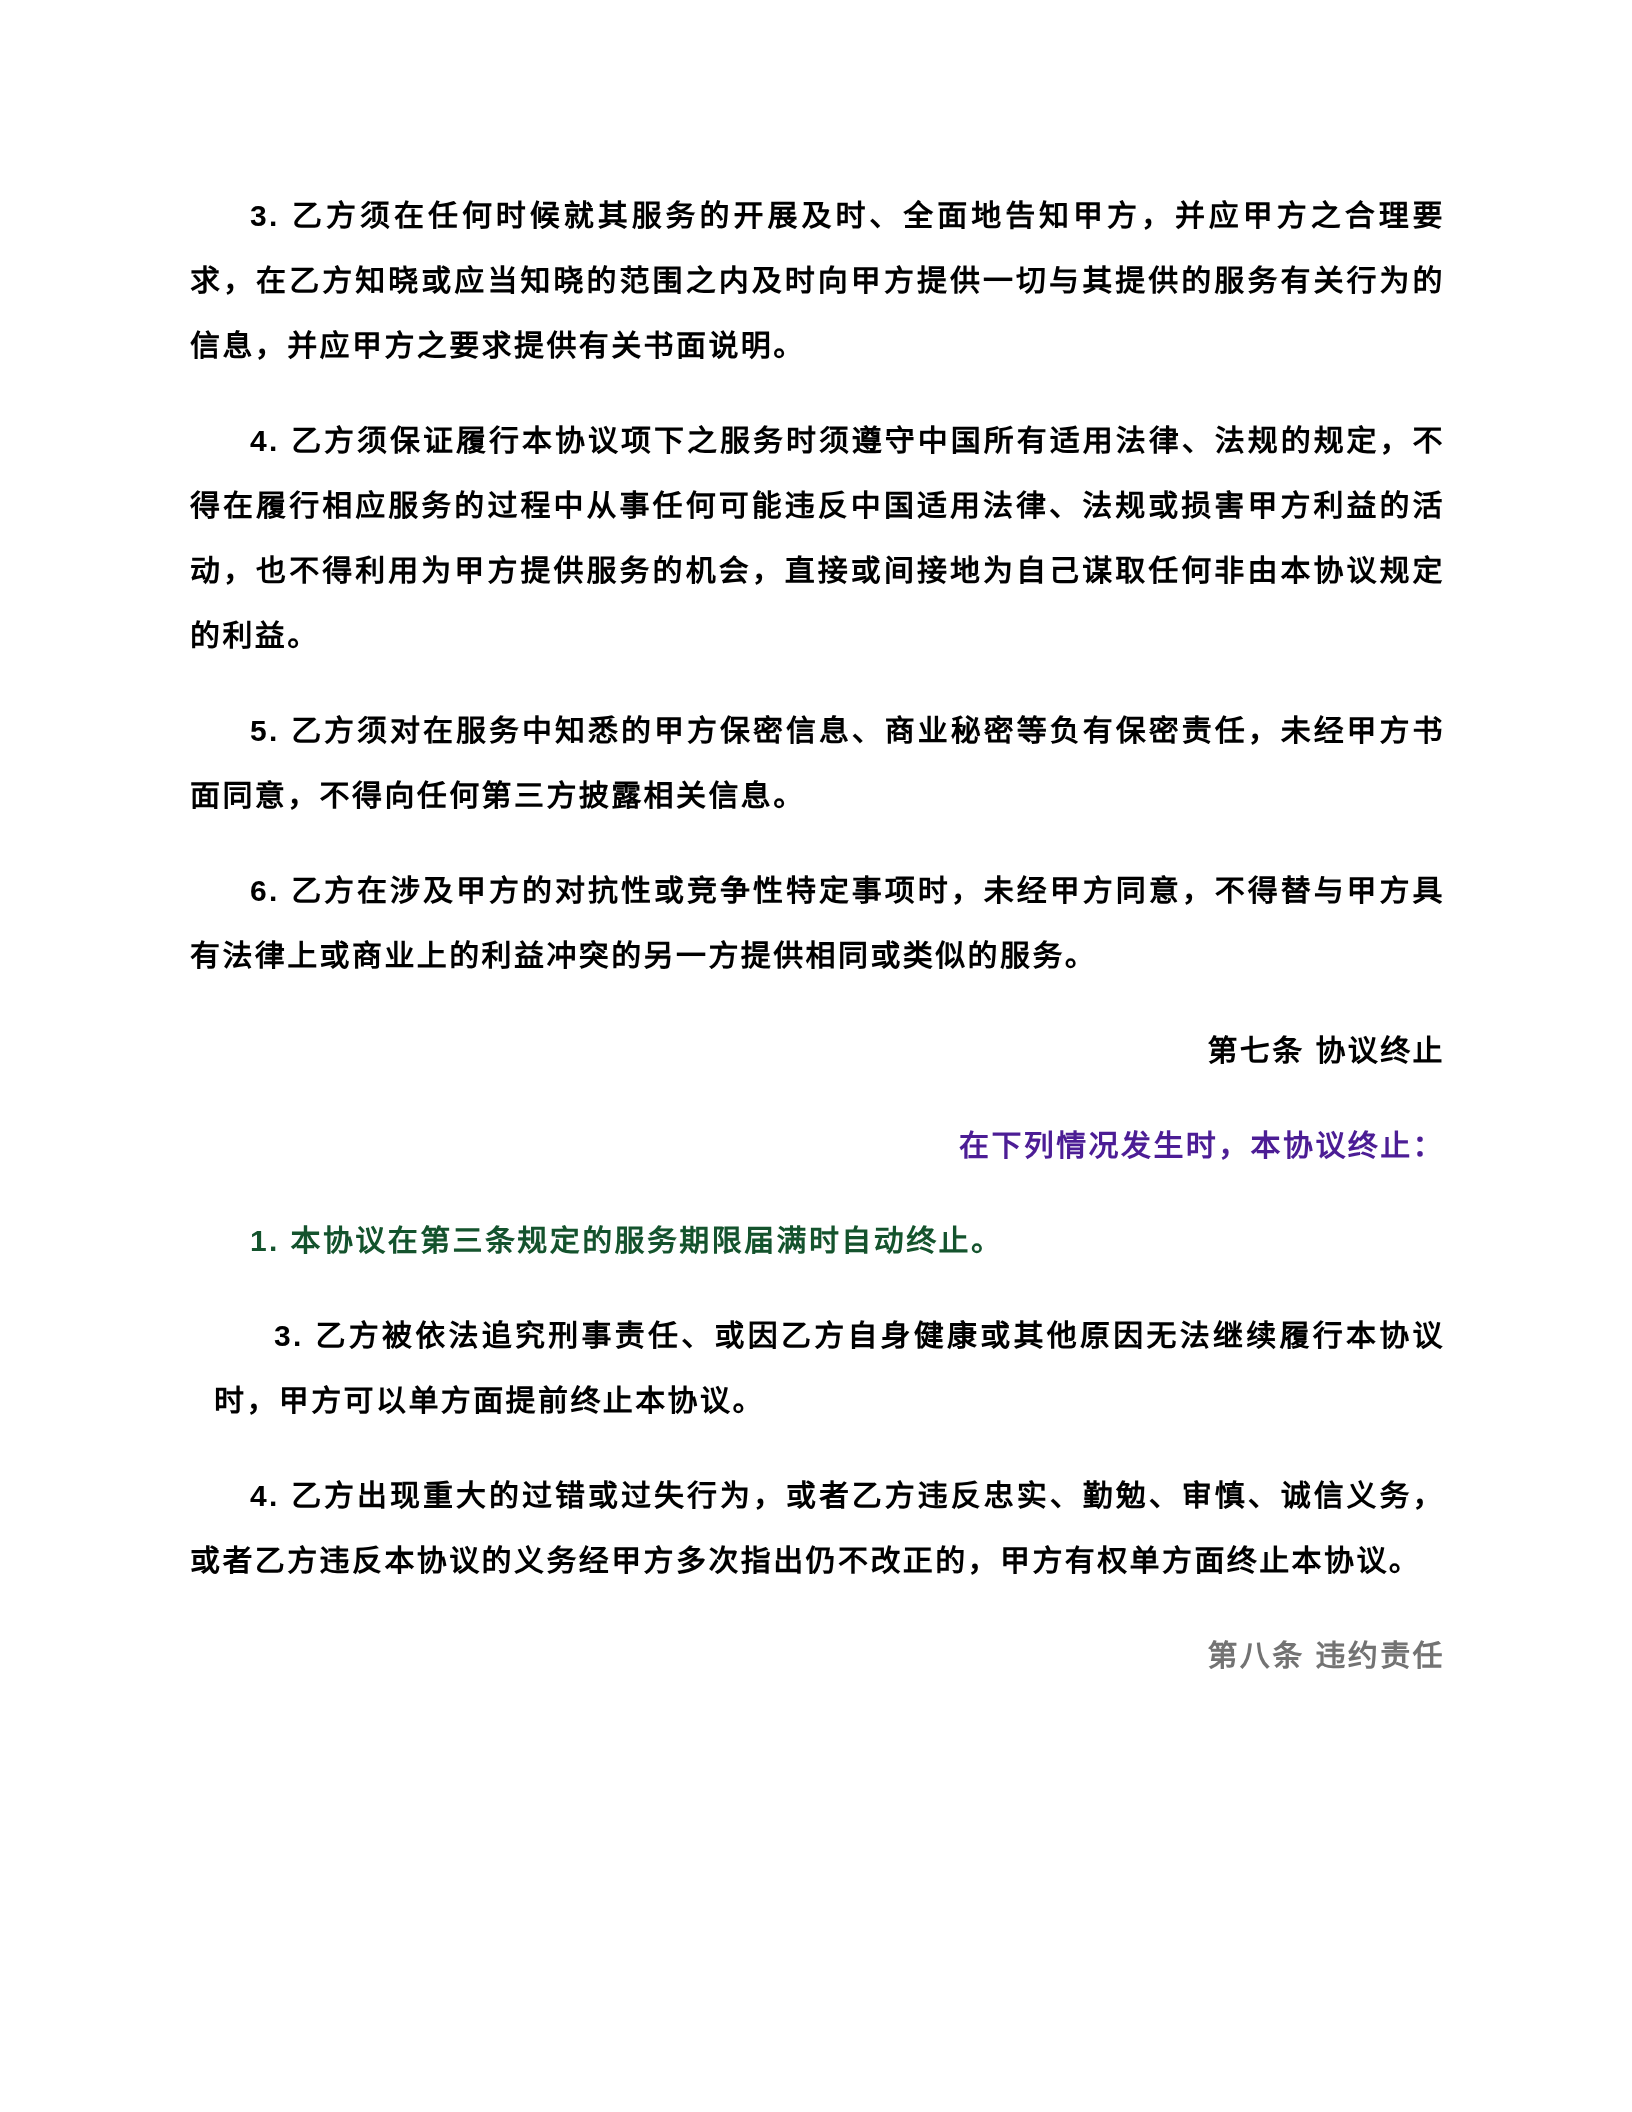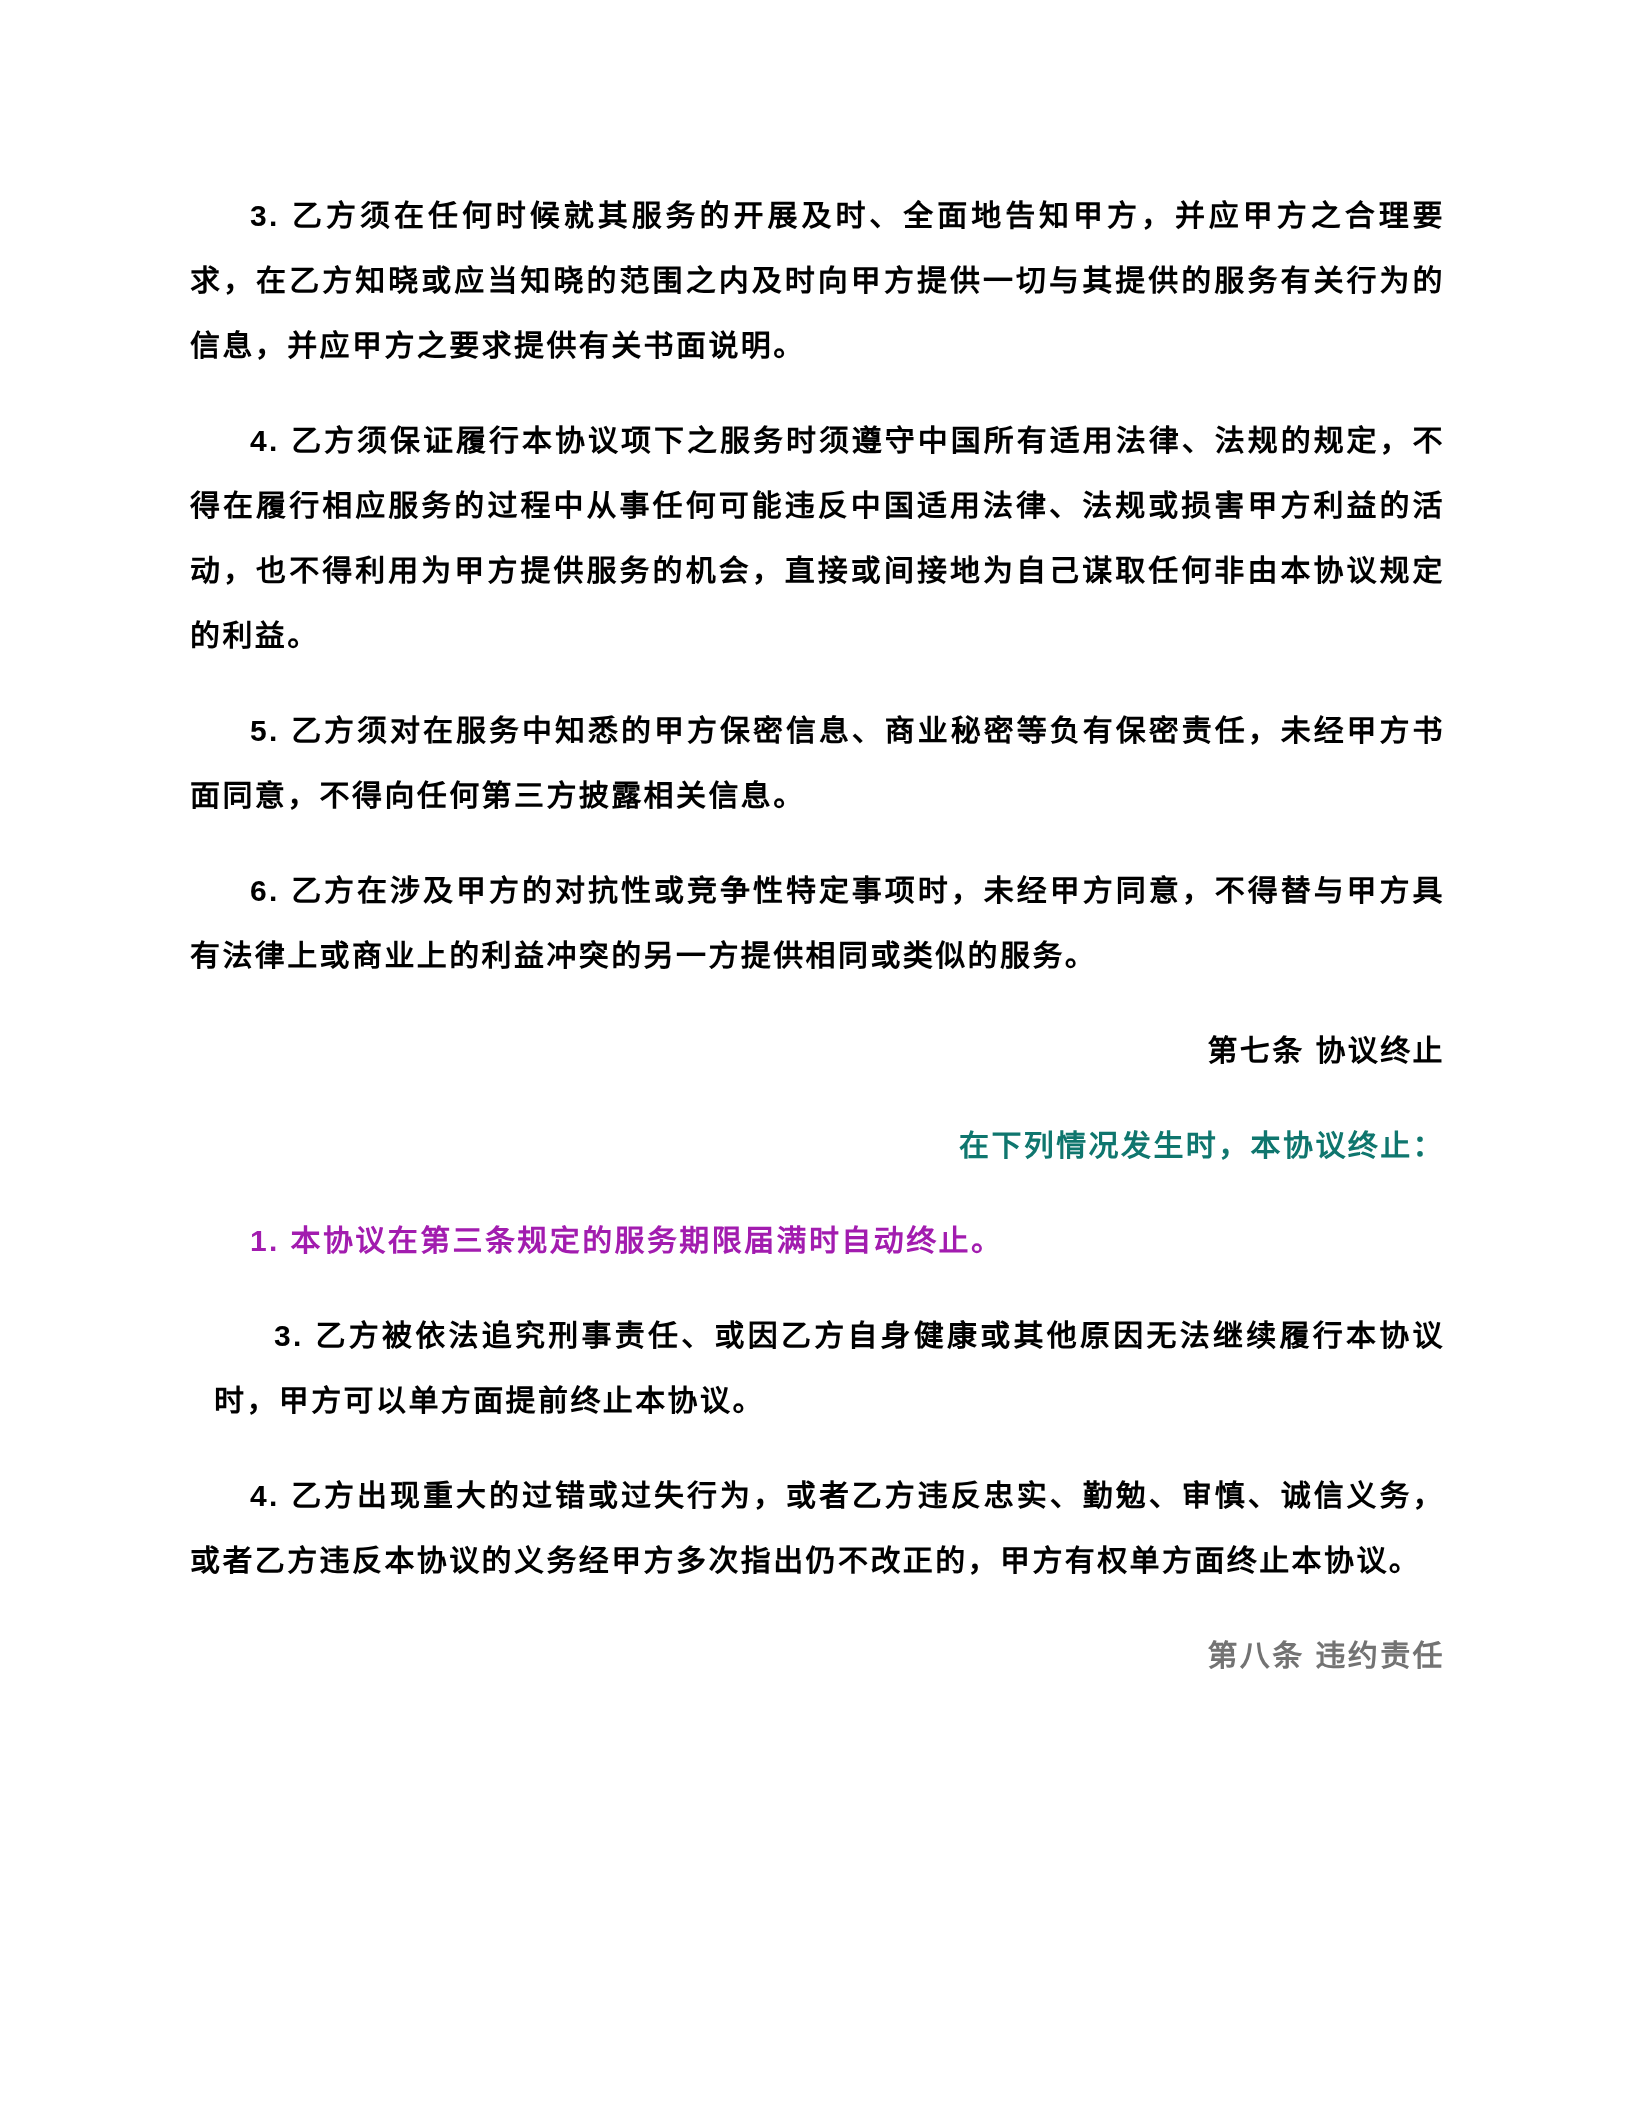--- a/index.html
+++ b/index.html
@@ -38,19 +38,19 @@
 </head>
 <body style="background: rgb(255, 255, 255);">
 
 <div class="page">
   <div class="doc">
     <p style="color: rgb(0, 0, 0);">3. 乙方须在任何时候就其服务的开展及时、全面地告知甲方，并应甲方之合理要求，在乙方知晓或应当知晓的范围之内及时向甲方提供一切与其提供的服务有关行为的信息，并应甲方之要求提供有关书面说明。</p>
     <p style="color: rgb(0, 0, 0);">4. 乙方须保证履行本协议项下之服务时须遵守中国所有适用法律、法规的规定，不得在履行相应服务的过程中从事任何可能违反中国适用法律、法规或损害甲方利益的活动，也不得利用为甲方提供服务的机会，直接或间接地为自己谋取任何非由本协议规定的利益。</p>
     <p style="color: rgb(0, 0, 0);">5. 乙方须对在服务中知悉的甲方保密信息、商业秘密等负有保密责任，未经甲方书面同意，不得向任何第三方披露相关信息。</p>
     <p style="color: rgb(0, 0, 0);">6. 乙方在涉及甲方的对抗性或竞争性特定事项时，未经甲方同意，不得替与甲方具有法律上或商业上的利益冲突的另一方提供相同或类似的服务。</p>
     <p class="heading" style="color: rgb(0, 0, 0);">第七条 协议终止</p>
-    <p class="heading" style="color: #0f766e;">在下列情况发生时，本协议终止：</p>
-    <p style="color: #a21caf;">1. 本协议在第三条规定的服务期限届满时自动终止。</p>
+    <p class="heading" style="color: #4c1d95;">在下列情况发生时，本协议终止：</p>
+    <p style="color: #14532d;">1. 本协议在第三条规定的服务期限届满时自动终止。</p>
     <p style="color: rgb(0, 0, 0); margin-left: 24px;">3. 乙方被依法追究刑事责任、或因乙方自身健康或其他原因无法继续履行本协议时，甲方可以单方面提前终止本协议。</p>
     <p style="color: rgb(0, 0, 0);">4. 乙方出现重大的过错或过失行为，或者乙方违反忠实、勤勉、审慎、诚信义务，或者乙方违反本协议的义务经甲方多次指出仍不改正的，甲方有权单方面终止本协议。</p>
     <p class="heading" style="color: #737373;">第八条 违约责任</p>
   </div>
 </div>
 
 </body></html>

